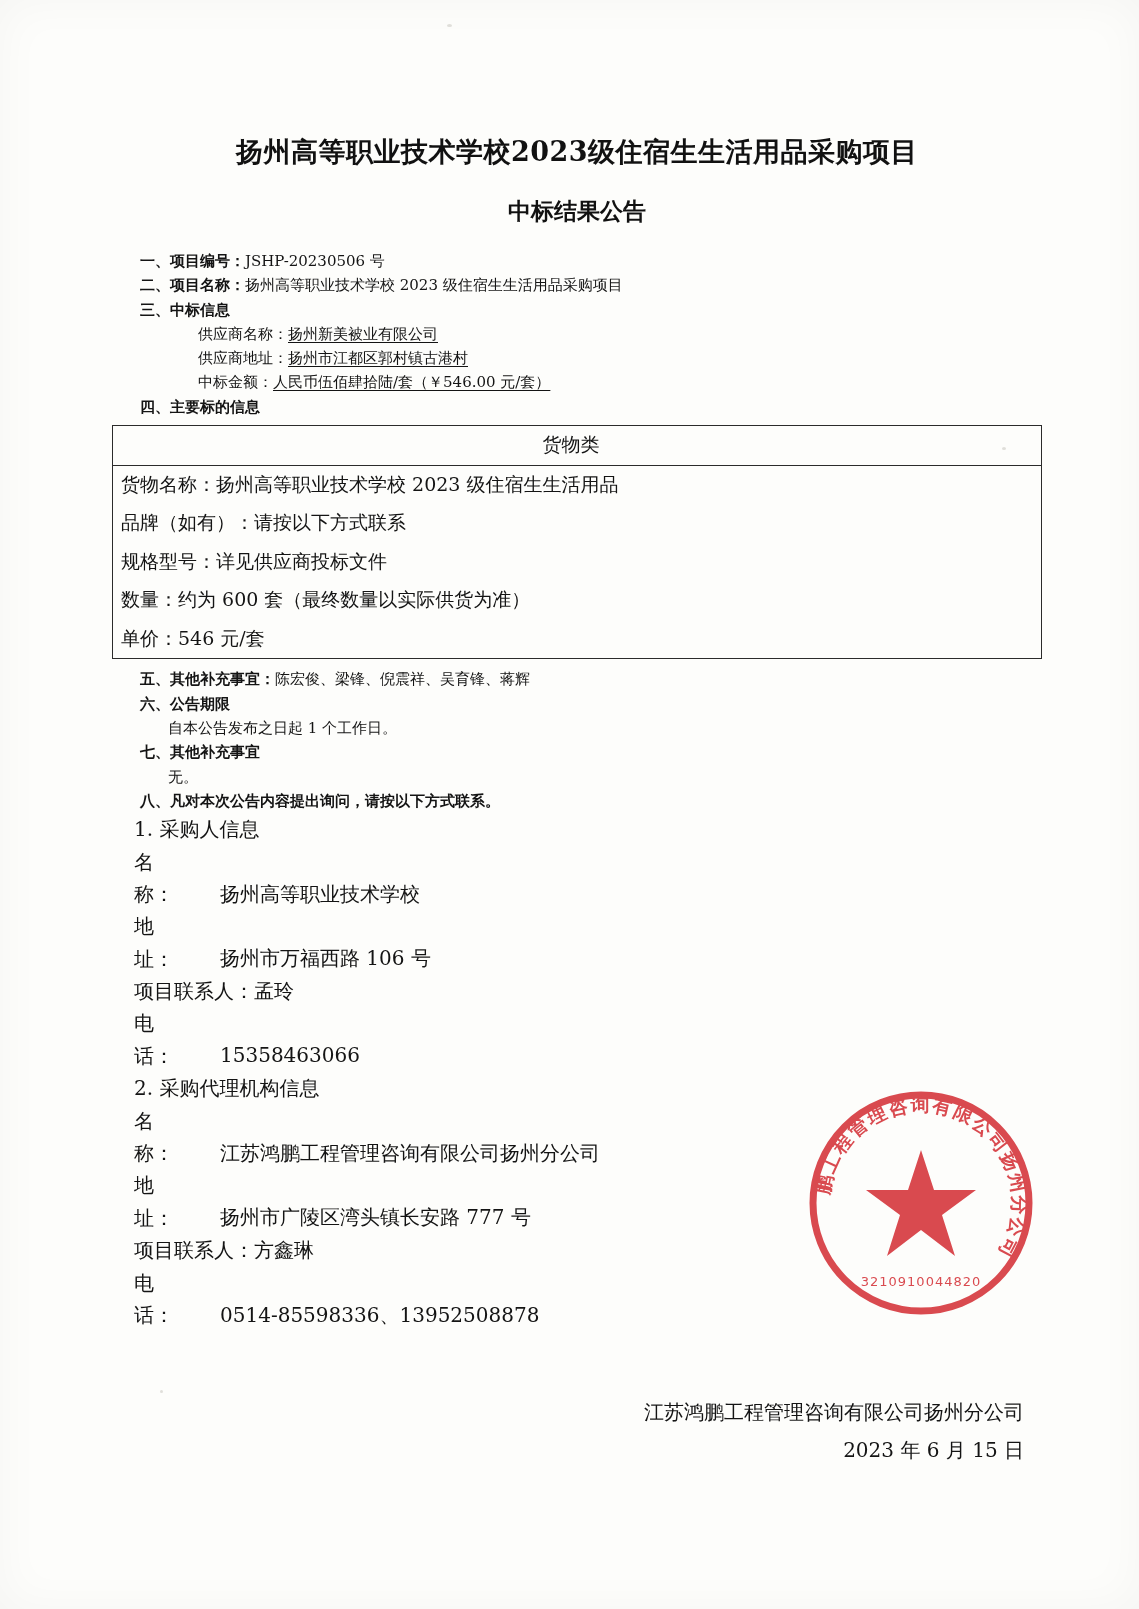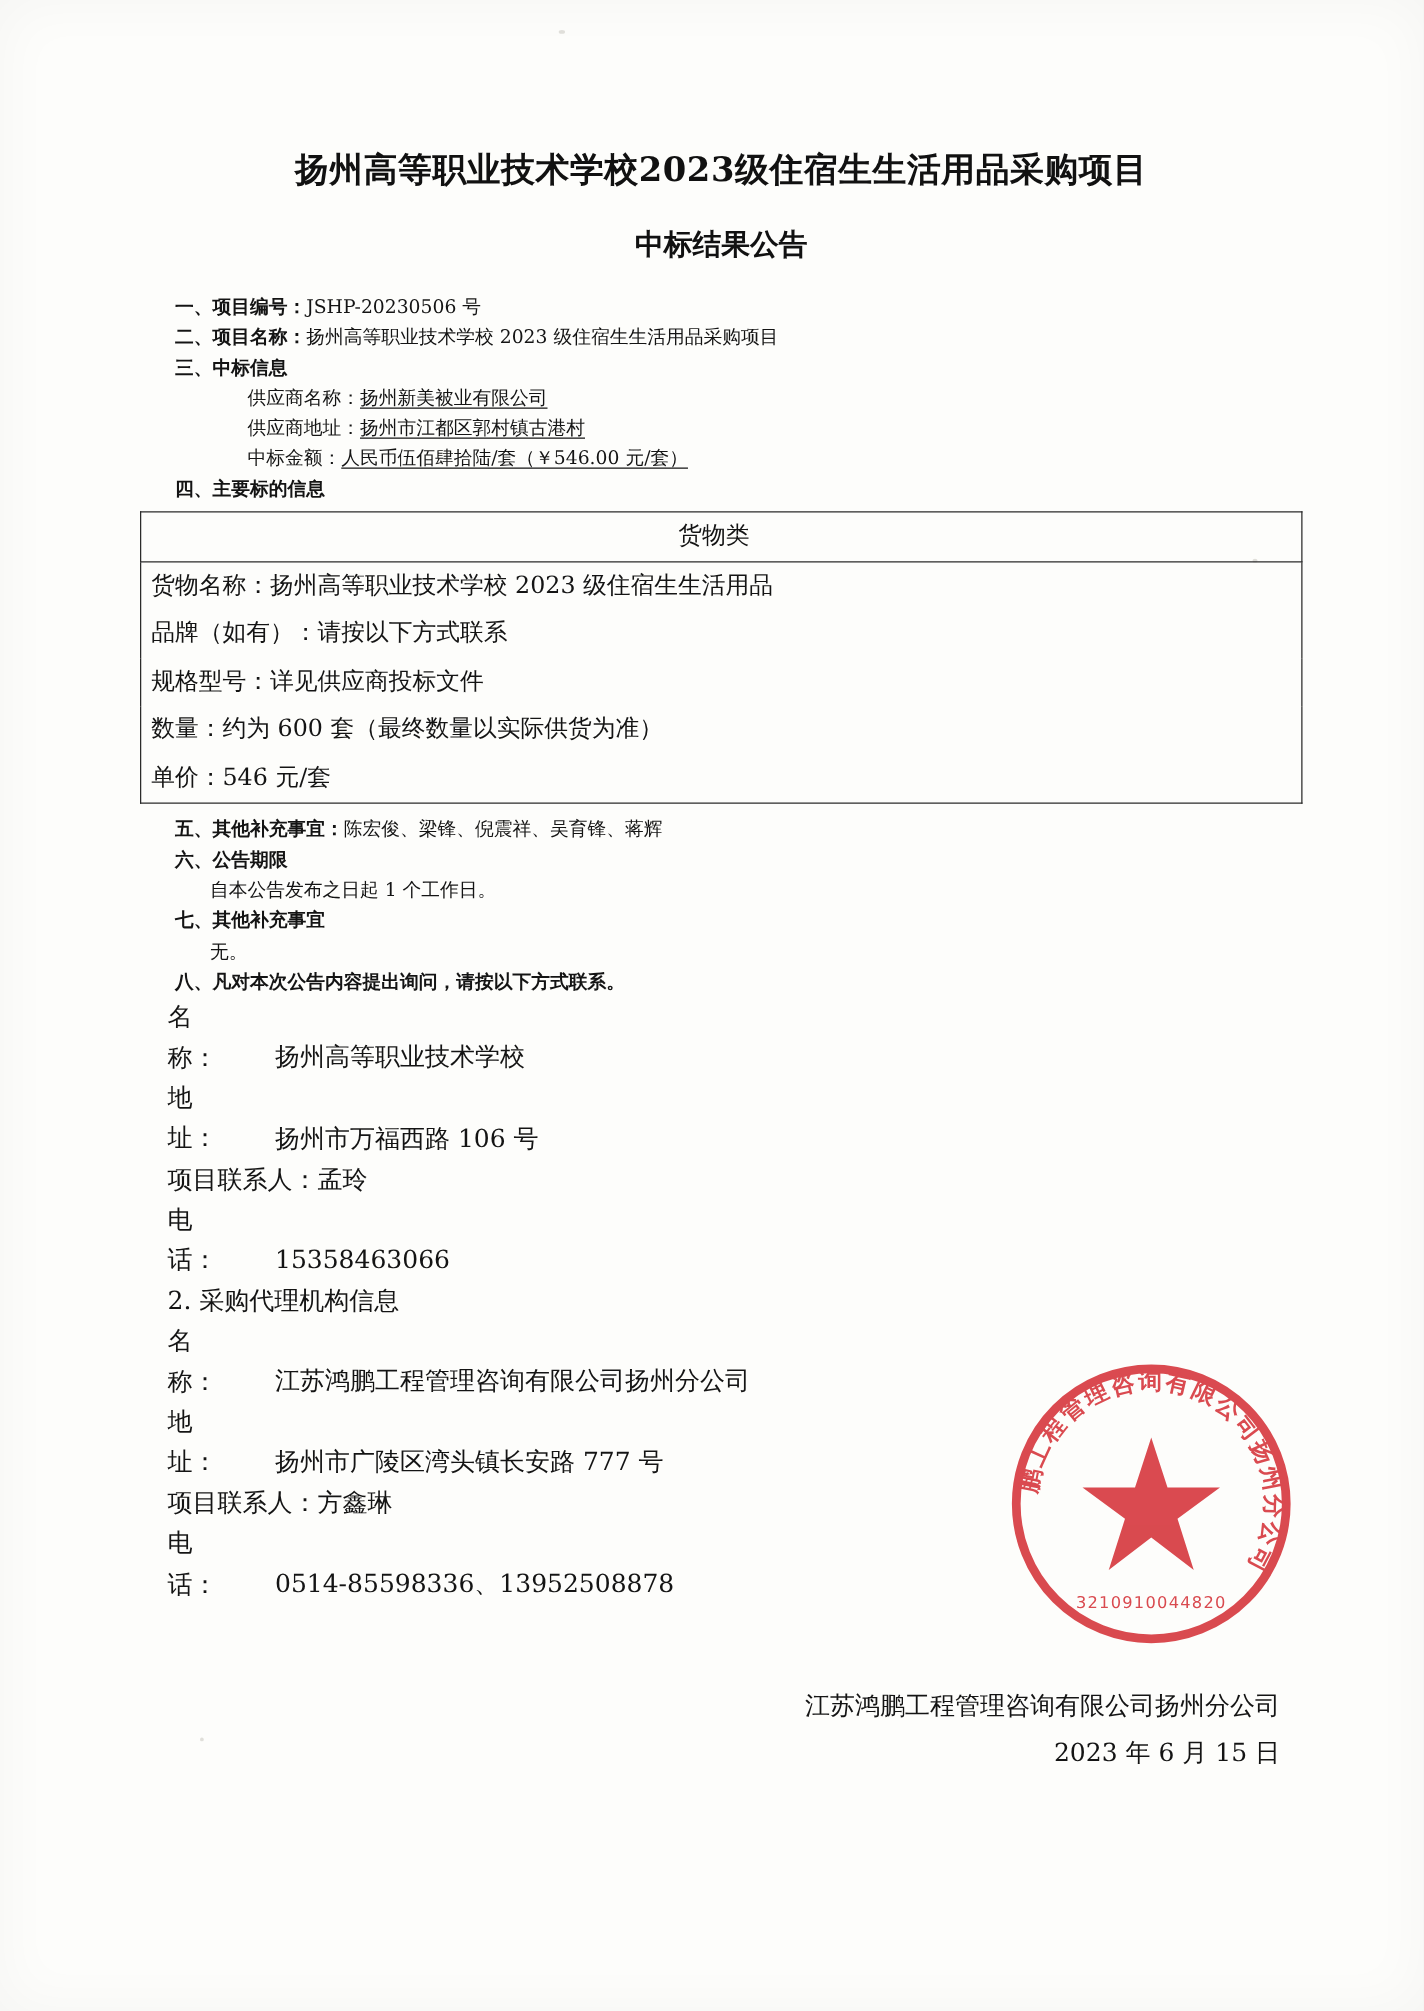--- a/index.html
+++ b/index.html
@@ -28,21 +28,21 @@
   }
   .speck {
     position: absolute;
     background: #c9c6c0;
     border-radius: 50%;
     opacity: .55;
   }
   .content {
     position: absolute;
     left: 112px;
-    top: 118px;
+    top: 134px;
     width: 930px;
   }
   .doc-title {
     text-align: center;
     font-family: "DejaVu Serif", "Liberation Serif", serif;
     font-weight: bold;
     font-size: 27px;
     letter-spacing: 0.5px;
     color: #111;
     margin: 0 0 26px 0;
@@ -209,20 +209,21 @@
     <div class="sec">
       <div class="sec-head">七、其他补充事宜</div>
       <div style="padding-left:56px;">无。</div>
     </div>
 
     <div class="sec">
       <div class="sec-head">八、凡对本次公告内容提出询问，请按以下方式联系。</div>
     </div>
 
     <div class="contact-block">
+      <div>1. 采购人信息</div>
       <div>
         <span class="lbl-2">名　　称：</span><span>扬州高等职业技术学校</span>
       </div>
       <div>
         <span class="lbl-2">地　　址：</span><span>扬州市万福西路 106 号</span>
       </div>
       <div>
         <span>项目联系人：</span><span>孟玲</span>
       </div>
       <div>

